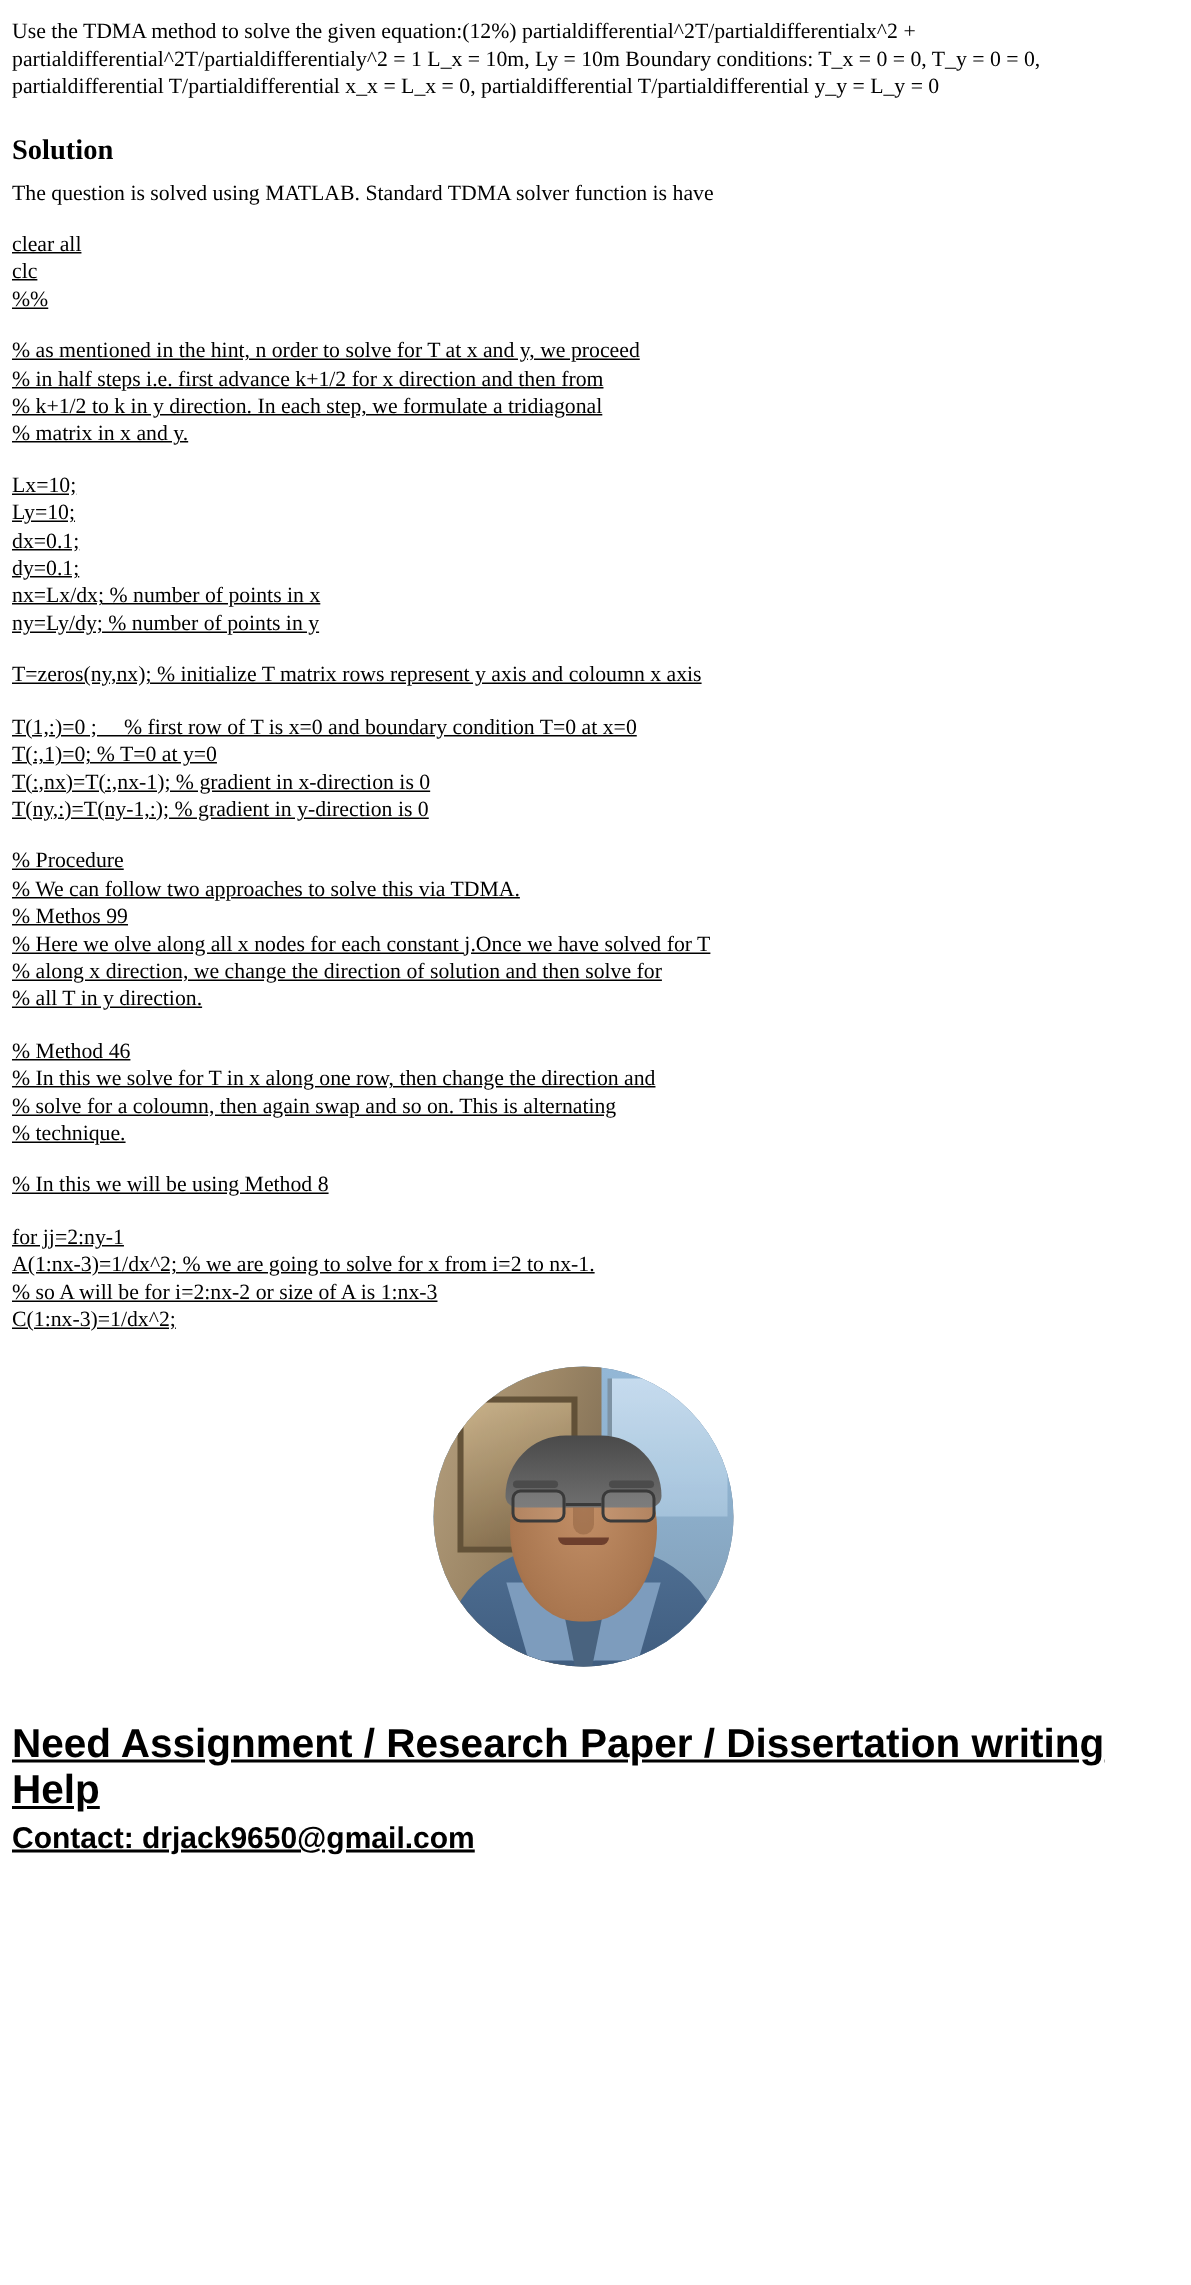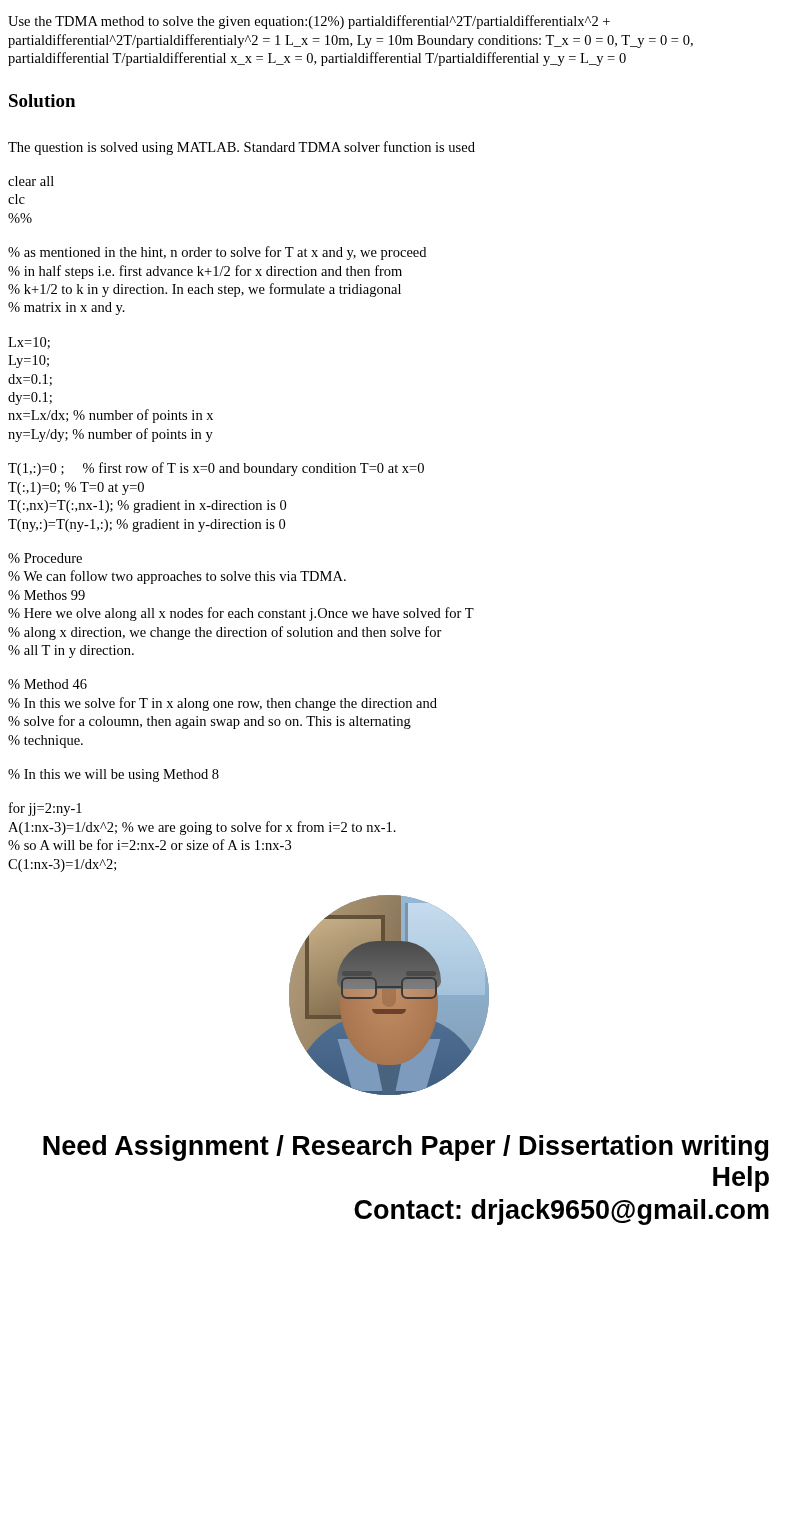--- a/index.html
+++ b/index.html
@@ -20,33 +20,34 @@
   }
   .question {
     font-size: 14.5px;
     line-height: 18.5px;
     margin: 4px 0 0 0;
     text-align: left;
   }
   .solution-heading {
     font-size: 19px;
     font-weight: bold;
-    margin: 22px 0 26px 0;
+    margin: 22px 0 8px 0;
     line-height: 22px;
   }
   .para {
     font-size: 14.5px;
     line-height: 18.5px;
     margin: 0 0 16px 0;
   }
   .code-block {
     font-size: 14.5px;
     line-height: 18.4px;
     margin: 0 0 16px 0;
     white-space: pre-wrap;
+    text-decoration: underline;
   }
   .code-block:last-of-type {
     margin-bottom: 0;
   }
   .avatar-wrap {
     margin-top: 22px;
     display: flex;
     justify-content: center;
     align-items: center;
   }
@@ -173,59 +174,61 @@
   .avatar .nose {
     position: absolute;
     left: 50%; top: 47%;
     transform: translateX(-50%);
     width: 14px; height: 18px;
     background: rgba(120,76,48,.35);
     border-radius: 0 0 8px 8px;
   }
   .cta {
     margin-top: 36px;
-    text-align: right;
+    text-align: left;
     font-family: "Liberation Sans", "DejaVu Sans", sans-serif;
     font-weight: bold;
     color: #000000;
+    text-decoration: underline;
   }
   .cta .line1 {
     font-size: 27px;
     line-height: 31px;
   }
   .cta .line2 {
-    font-size: 27px;
+    font-size: 20px;
     line-height: 31px;
     margin-top: 2px;
   }
 </style>
 </head>
 <body>
 
 <div class="page">
 
   <p class="question">Use the TDMA method to solve the given equation:(12%) partialdifferential^2T/partialdifferentialx^2 + partialdifferential^2T/partialdifferentialy^2 = 1 L_x = 10m, Ly = 10m Boundary conditions: T_x = 0 = 0, T_y = 0 = 0, partialdifferential T/partialdifferential x_x = L_x = 0, partialdifferential T/partialdifferential y_y = L_y = 0</p>
 
   <h2 class="solution-heading">Solution</h2>
 
-  <p class="para">The question is solved using MATLAB. Standard TDMA solver function is used</p>
+  <p class="para">The question is solved using MATLAB. Standard TDMA solver function is have</p>
 
   <div class="code-block">clear all
 clc
 %%</div>
   <div class="code-block">% as mentioned in the hint, n order to solve for T at x and y, we proceed
 % in half steps i.e. first advance k+1/2 for x direction and then from
 % k+1/2 to k in y direction. In each step, we formulate a tridiagonal
 % matrix in x and y.</div>
   <div class="code-block">Lx=10;
 Ly=10;
 dx=0.1;
 dy=0.1;
 nx=Lx/dx; % number of points in x
 ny=Ly/dy; % number of points in y</div>
+  <div class="code-block">T=zeros(ny,nx); % initialize T matrix rows represent y axis and coloumn x axis</div>
   <div class="code-block">T(1,:)=0 ;     % first row of T is x=0 and boundary condition T=0 at x=0
 T(:,1)=0; % T=0 at y=0
 T(:,nx)=T(:,nx-1); % gradient in x-direction is 0
 T(ny,:)=T(ny-1,:); % gradient in y-direction is 0</div>
   <div class="code-block">% Procedure
 % We can follow two approaches to solve this via TDMA.
 % Methos 99
 % Here we olve along all x nodes for each constant j.Once we have solved for T
 % along x direction, we change the direction of solution and then solve for
 % all T in y direction.</div>

